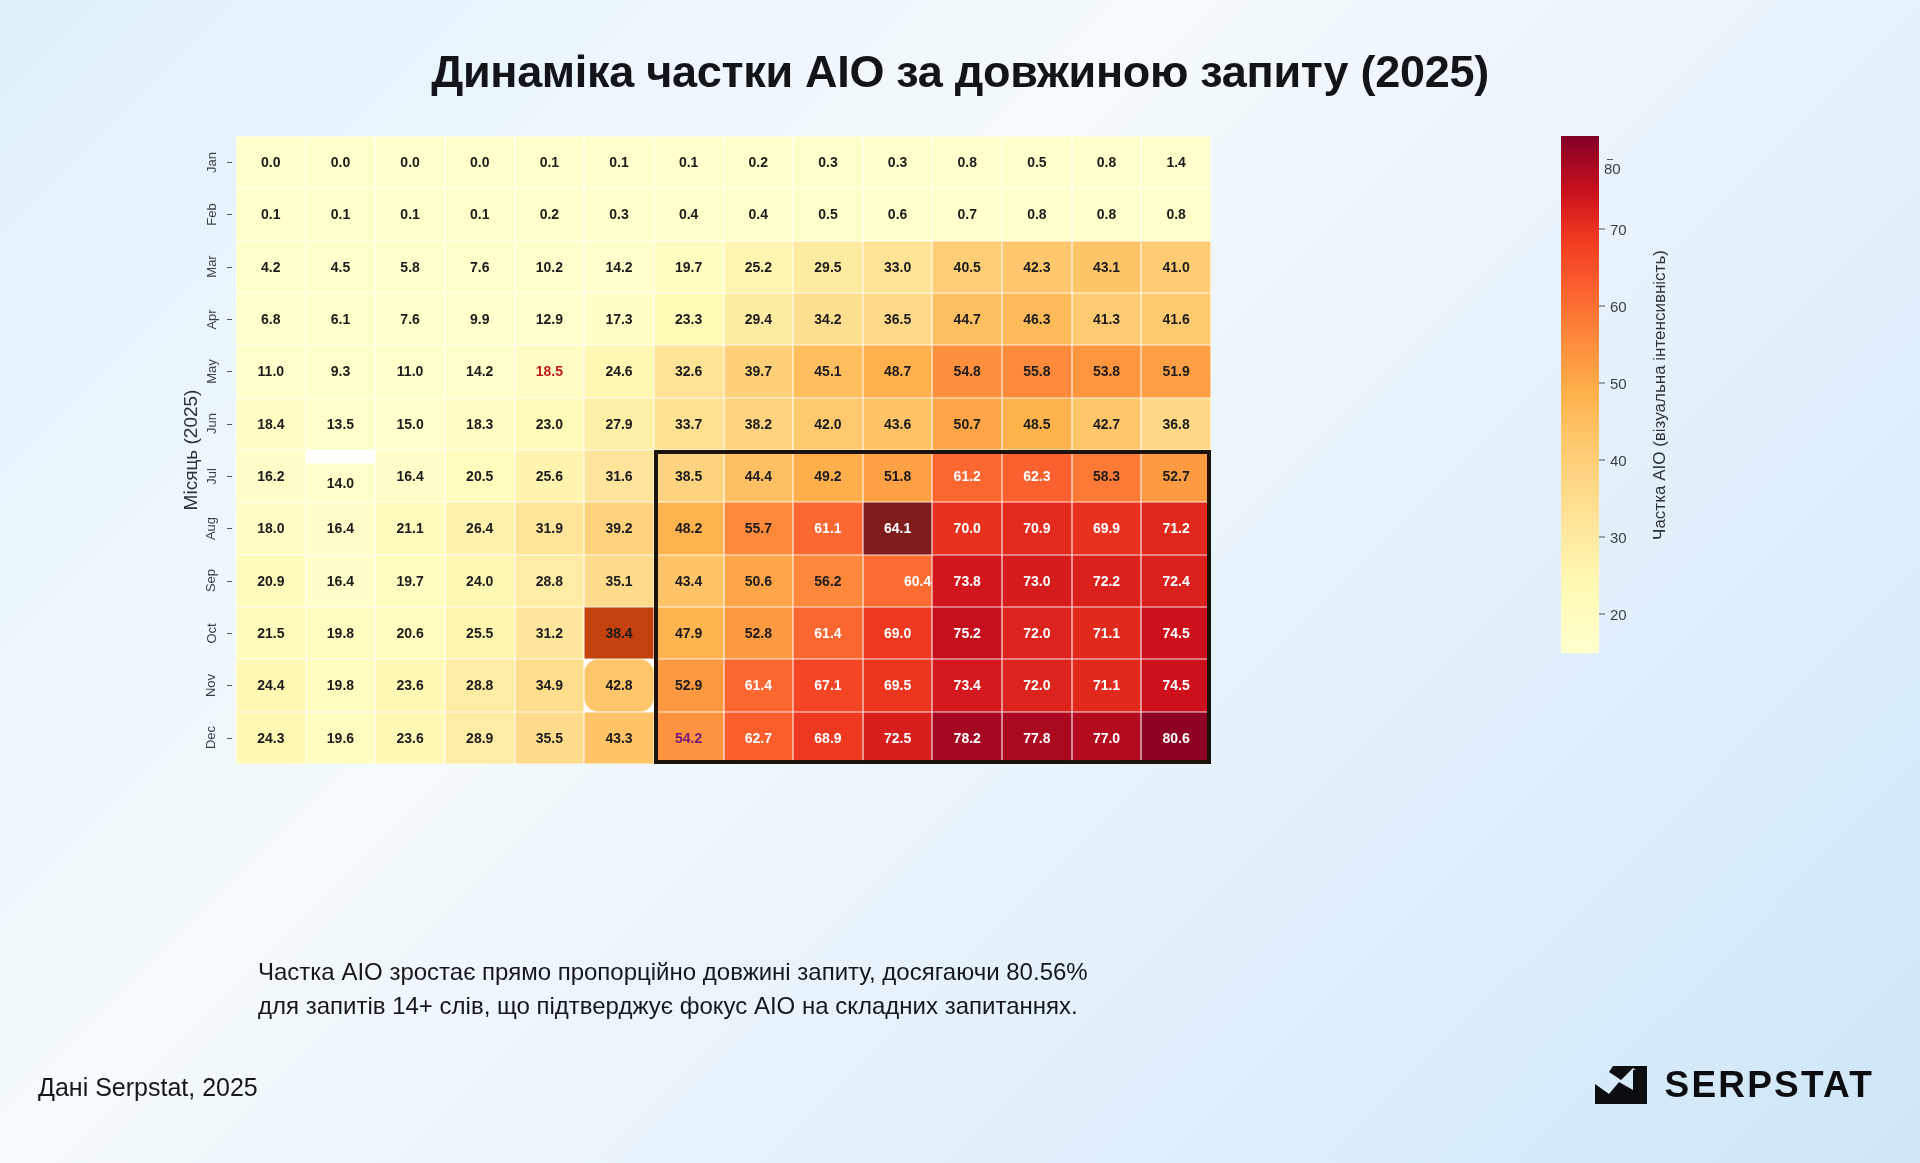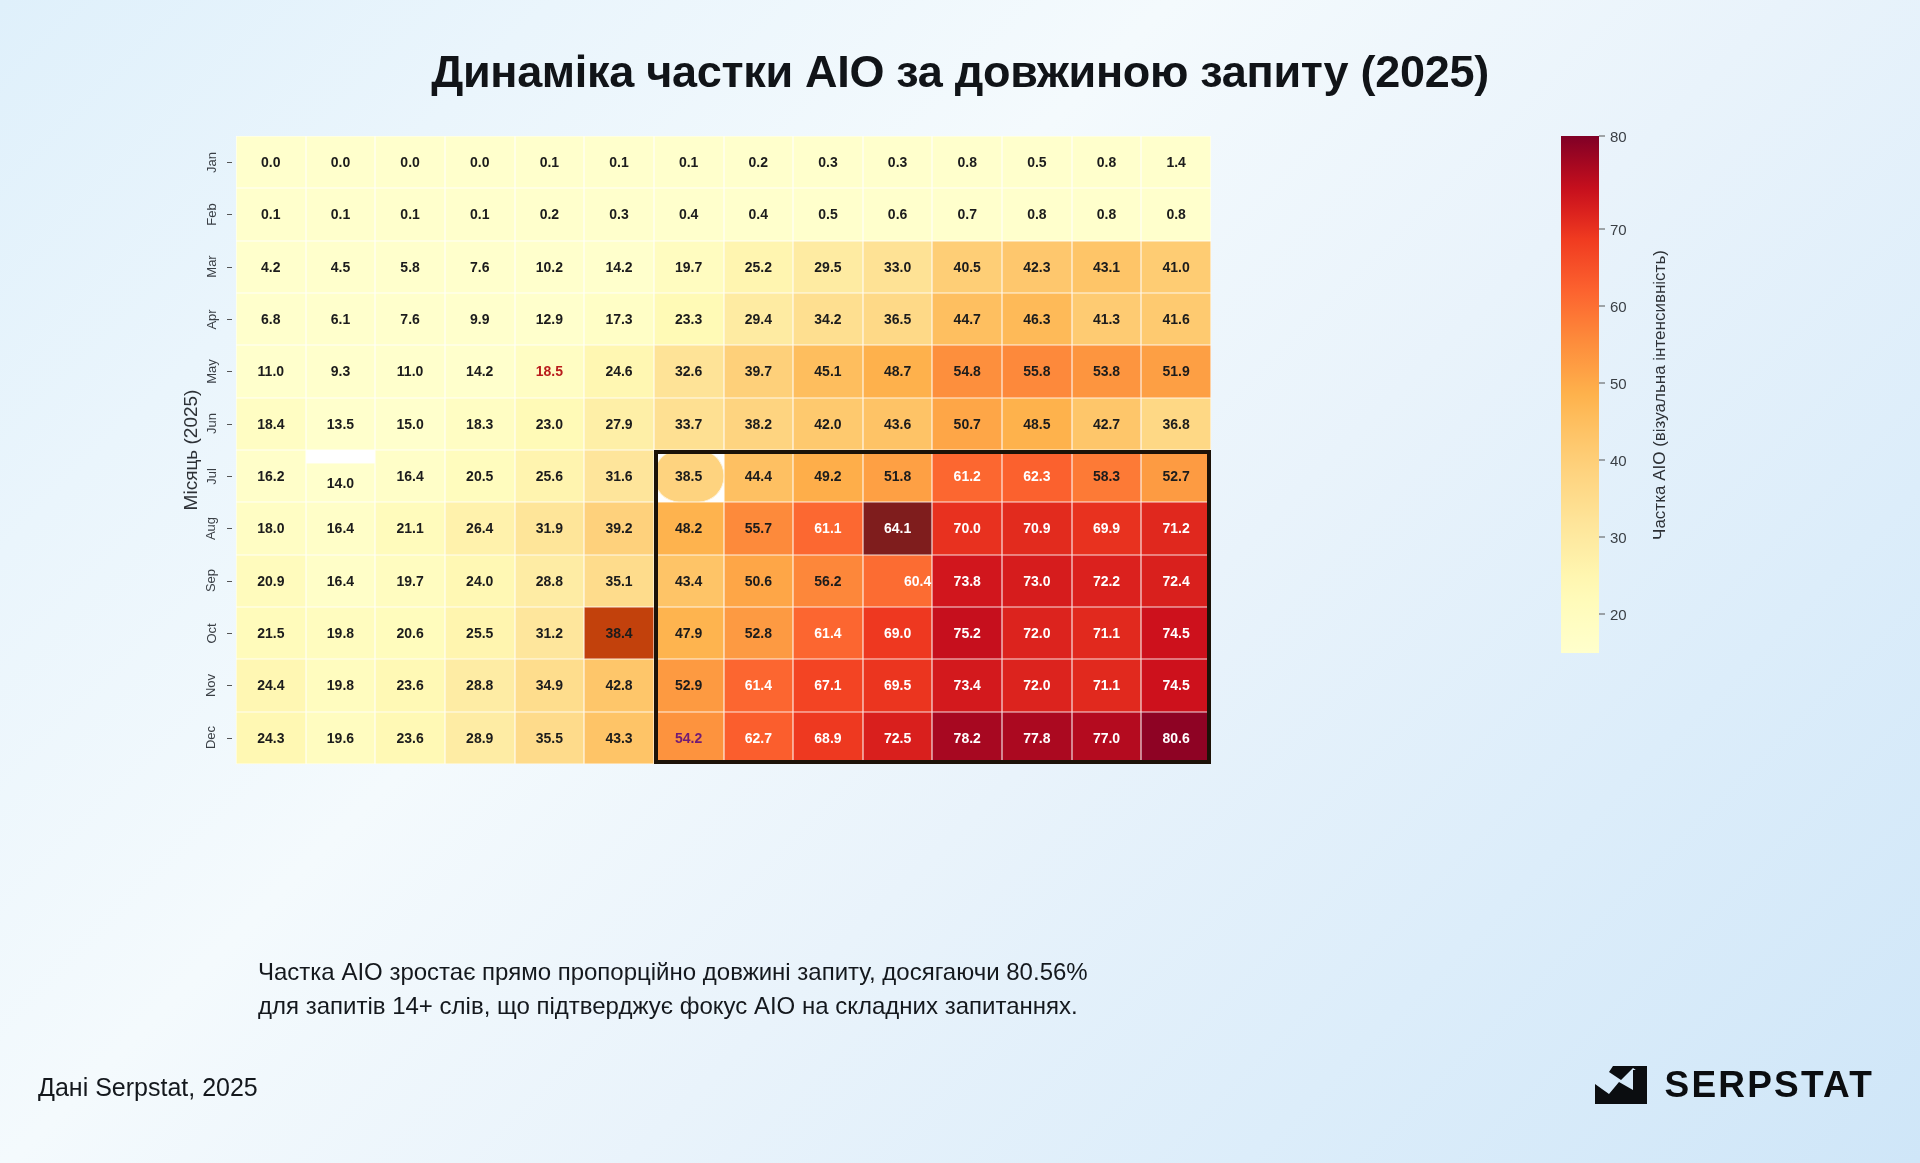--- a/index.html
+++ b/index.html
@@ -354,21 +354,21 @@
           <div class="cell" style="background: rgb(254, 166, 71); color: rgb(28, 28, 28);">50.7</div>
           <div class="cell" style="background: rgb(254, 178, 76); color: rgb(28, 28, 28);">48.5</div>
           <div class="cell" style="background: rgb(254, 198, 106); color: rgb(28, 28, 28);">42.7</div>
           <div class="cell" style="background: rgb(254, 216, 133); color: rgb(28, 28, 28);">36.8</div>
           <div class="cell" style="background: rgb(255, 254, 201); color: rgb(28, 28, 28);">16.2</div>
           <div class="cell" style="background: rgb(255, 255, 204); color: rgb(28, 28, 28); margin-top: 13px;">14.0</div>
           <div class="cell" style="background: rgb(255, 254, 200); color: rgb(28, 28, 28);">16.4</div>
           <div class="cell" style="background: rgb(255, 252, 190); color: rgb(28, 28, 28);">20.5</div>
           <div class="cell" style="background: rgb(255, 244, 175); color: rgb(28, 28, 28);">25.6</div>
           <div class="cell" style="background: rgb(254, 229, 155); color: rgb(28, 28, 28);">31.6</div>
-          <div class="cell" style="background: rgb(254, 211, 127); color: rgb(28, 28, 28); border-radius: 25px;">38.5</div>
+          <div class="cell" style="background: rgb(254, 211, 127); color: rgb(28, 28, 28);">38.5</div>
           <div class="cell" style="background: rgb(254, 192, 98); color: rgb(28, 28, 28);">44.4</div>
           <div class="cell" style="background: rgb(254, 174, 74); color: rgb(28, 28, 28);">49.2</div>
           <div class="cell" style="background: rgb(254, 160, 68); color: rgb(28, 28, 28);">51.8</div>
           <div class="cell" style="background: rgb(252, 103, 48); color: rgb(255, 255, 255);">61.2</div>
           <div class="cell" style="background: rgb(251, 97, 46); color: rgb(255, 255, 255);">62.3</div>
           <div class="cell" style="background: rgb(253, 122, 54); color: rgb(28, 28, 28);">58.3</div>
           <div class="cell" style="background: rgb(253, 155, 66); color: rgb(28, 28, 28);">52.7</div>
           <div class="cell" style="background: rgb(255, 253, 196); color: rgb(28, 28, 28);">18.0</div>
           <div class="cell" style="background: rgb(255, 254, 200); color: rgb(28, 28, 28);">16.4</div>
           <div class="cell" style="background: rgb(255, 251, 188); color: rgb(28, 28, 28);">21.1</div>
@@ -409,21 +409,21 @@
           <div class="cell" style="background: rgb(238, 56, 32); color: rgb(255, 255, 255);">69.0</div>
           <div class="cell" style="background: rgb(198, 15, 29); color: rgb(255, 255, 255);">75.2</div>
           <div class="cell" style="background: rgb(220, 35, 30); color: rgb(255, 255, 255);">72.0</div>
           <div class="cell" style="background: rgb(225, 41, 30); color: rgb(255, 255, 255);">71.1</div>
           <div class="cell" style="background: rgb(205, 17, 28); color: rgb(255, 255, 255);">74.5</div>
           <div class="cell" style="background: rgb(255, 247, 179); color: rgb(28, 28, 28);">24.4</div>
           <div class="cell" style="background: rgb(255, 252, 191); color: rgb(28, 28, 28);">19.8</div>
           <div class="cell" style="background: rgb(255, 249, 181); color: rgb(28, 28, 28);">23.6</div>
           <div class="cell" style="background: rgb(254, 236, 164); color: rgb(28, 28, 28);">28.8</div>
           <div class="cell" style="background: rgb(254, 221, 141); color: rgb(28, 28, 28);">34.9</div>
-          <div class="cell" style="background: rgb(254, 198, 106); color: rgb(28, 28, 28);">42.8</div>
+          <div class="cell" style="background: rgb(254, 198, 106); color: rgb(28, 28, 28); border-radius: 14px;">42.8</div>
           <div class="cell" style="background: rgb(253, 154, 65); color: rgb(28, 28, 28);">52.9</div>
           <div class="cell" style="background: rgb(252, 102, 48); color: rgb(255, 255, 255);">61.4</div>
           <div class="cell" style="background: rgb(243, 68, 35); color: rgb(255, 255, 255);">67.1</div>
           <div class="cell" style="background: rgb(235, 53, 31); color: rgb(255, 255, 255);">69.5</div>
           <div class="cell" style="background: rgb(211, 25, 29); color: rgb(255, 255, 255);">73.4</div>
           <div class="cell" style="background: rgb(220, 35, 30); color: rgb(255, 255, 255);">72.0</div>
           <div class="cell" style="background: rgb(225, 41, 30); color: rgb(255, 255, 255);">71.1</div>
           <div class="cell" style="background: rgb(205, 17, 28); color: rgb(255, 255, 255);">74.5</div>
           <div class="cell" style="background: rgb(255, 248, 179); color: rgb(28, 28, 28);">24.3</div>
           <div class="cell" style="background: rgb(255, 252, 192); color: rgb(28, 28, 28);">19.6</div>
@@ -440,21 +440,21 @@
           <div class="cell" style="background: rgb(180, 11, 31); color: rgb(255, 255, 255);">77.0</div>
           <div class="cell" style="background: rgb(142, 3, 36); color: rgb(255, 255, 255);">80.6</div>
         </div>
       <div class="highlight-box" id="highlight-box" style="left: 417.857px; top: 314px; width: 557.143px; height: 314px; border-color: rgb(28, 18, 8);"></div>
     </div>
   </div>
 
   <div class="colorbar-wrap">
     <div class="colorbar" id="colorbar-gradient" style="background: linear-gradient(to top, rgb(255, 255, 204) 0%, rgb(255, 253, 195) 5%, rgb(255, 251, 186) 10%, rgb(255, 246, 176) 15%, rgb(254, 237, 165) 20%, rgb(254, 229, 154) 25%, rgb(254, 220, 140) 30%, rgb(254, 211, 127) 35%, rgb(254, 201, 111) 40%, rgb(254, 190, 94) 45%, rgb(254, 178, 76) 50%, rgb(254, 159, 68) 55%, rgb(253, 141, 60) 60%, rgb(253, 120, 53) 65%, rgb(252, 99, 47) 70%, rgb(246, 79, 40) 75%, rgb(240, 59, 32) 80%, rgb(220, 35, 30) 85%, rgb(197, 15, 29) 90%, rgb(163, 7, 33) 95%, rgb(128, 0, 38) 100%);"></div>
     <div id="cb-ticks">
-        <div class="cb-tick" style="top: 0;">
+        <div class="cb-tick" style="top: 32px; flex-direction: column;">
           <i></i>
           <b>80</b>
         </div>
         <div class="cb-tick" style="top: 92.597px;">
           <i></i>
           <b>70</b>
         </div>
         <div class="cb-tick" style="top: 169.761px;">
           <i></i>
           <b>60</b>

